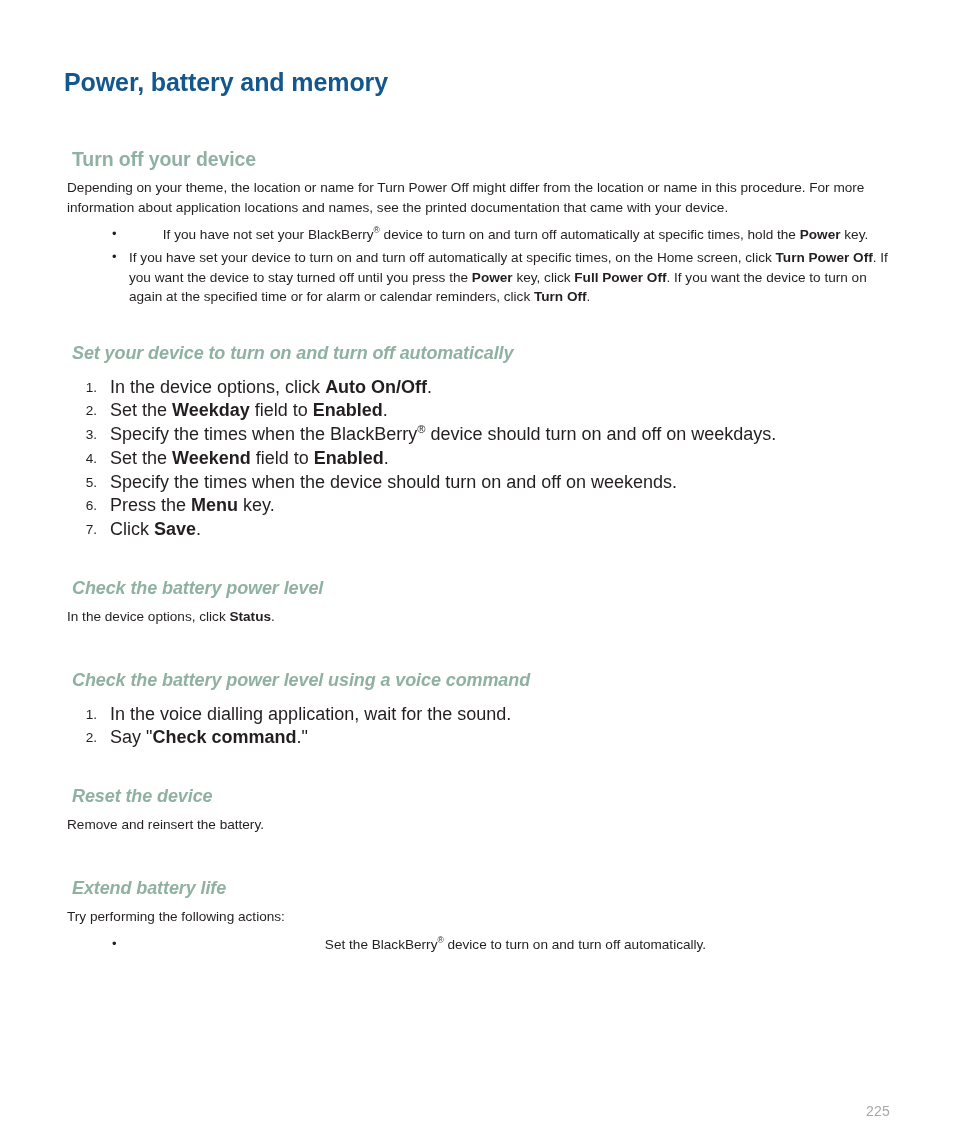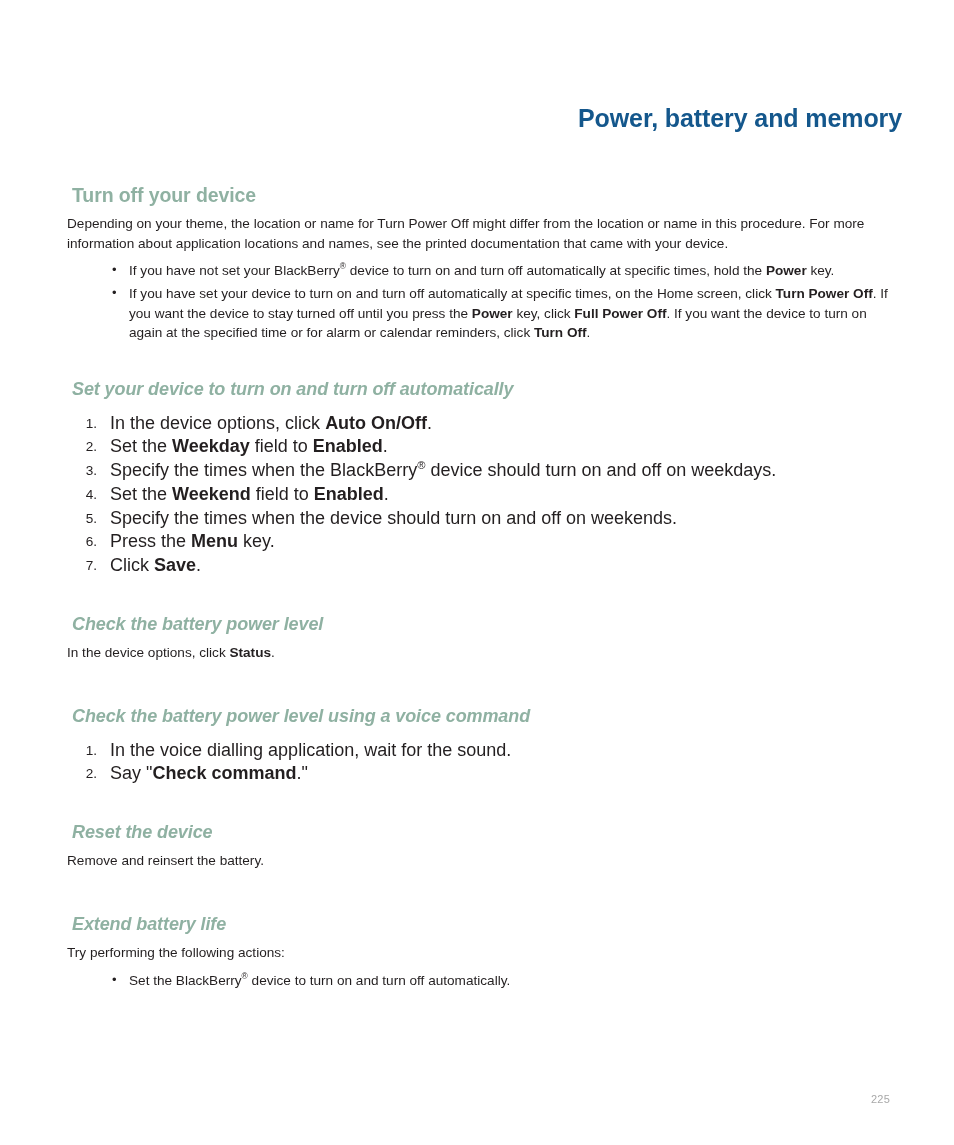--- a/index.html
+++ b/index.html
@@ -30,23 +30,22 @@
     width: 838px;
   }
 
   
   .doc-title {
     font-size: 25px;
     font-weight: bold;
     color: #14578c;
     letter-spacing: -0.1px;
     margin: 0;
-    padding-top: 105px;
+    padding-top: 69px;
     line-height: 1.1;
-    text-align: right;
   }
 
   
   .h2 {
     color: #8fb1a2;
     font-weight: bold;
     margin: 8px;
     line-height: 1.15;
     letter-spacing: -0.1px;
   }
@@ -81,21 +80,21 @@
     padding: 0 0 0 46px;
   }
   ul.bullets > li {
     position: relative;
     font-size: 13.6px;
     line-height: 19.6px;
     padding-left: 19px;
     margin-top: 4px;
     color: #231f20;
   }
-  ul.bullets > li:first-child { margin-top: 0; }
+  ul.bullets > li:first-child { margin-top: 0; text-align: center; }
   ul.bullets > li::before {
     content: "\2022";
     position: absolute;
     left: 2px;
     top: -1px;
     font-size: 13px;
     line-height: 19.6px;
     color: #231f20;
   }
   ul.bullets.tight > li { margin-top: 8px; }
@@ -133,22 +132,22 @@
   sup {
     font-size: 0.62em;
     vertical-align: super;
     line-height: 0;
   }
 
   
   .page-number {
     position: absolute;
     right: 64px;
-    bottom: 40px;
-    font-size: 11px;
+    bottom: 26px;
+    font-size: 14px;
     color: #a8a8a8;
     letter-spacing: 0.2px;
   }
 </style>
 </head>
 <body>
 
 <div class="page">
   <div class="content">
 

